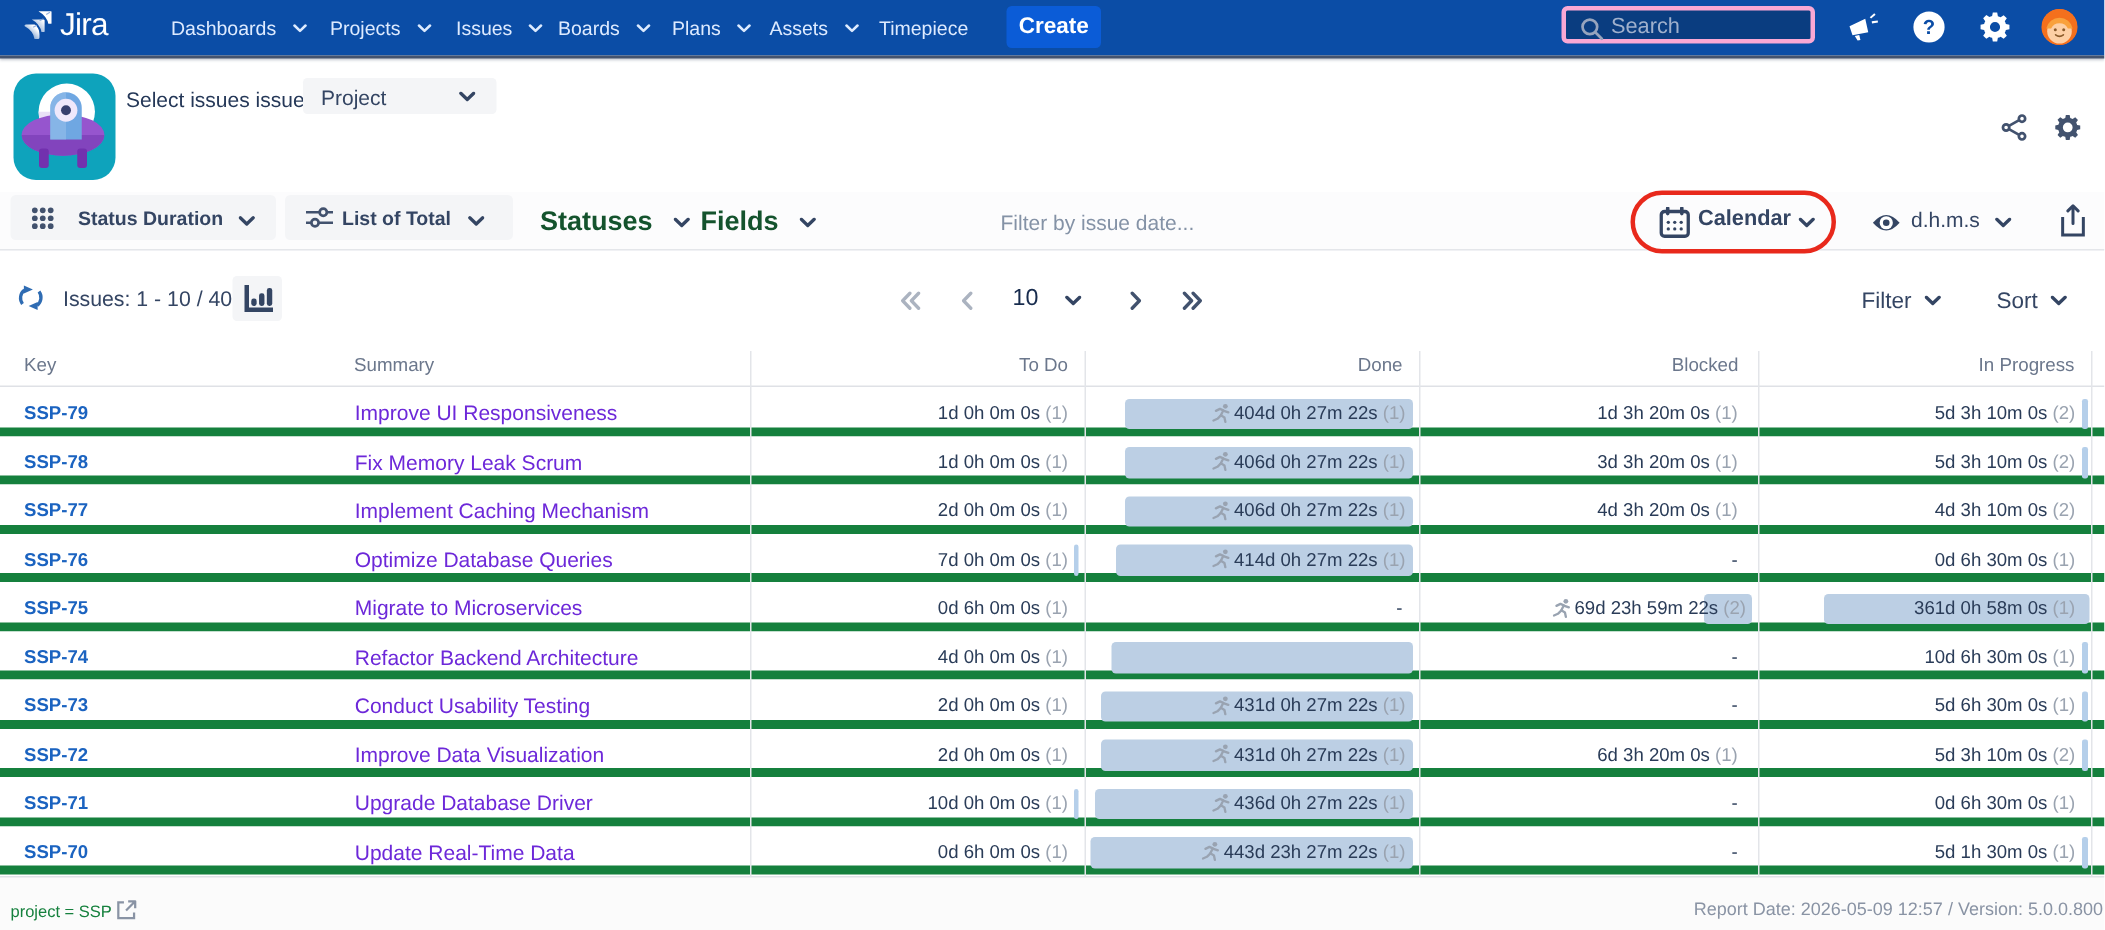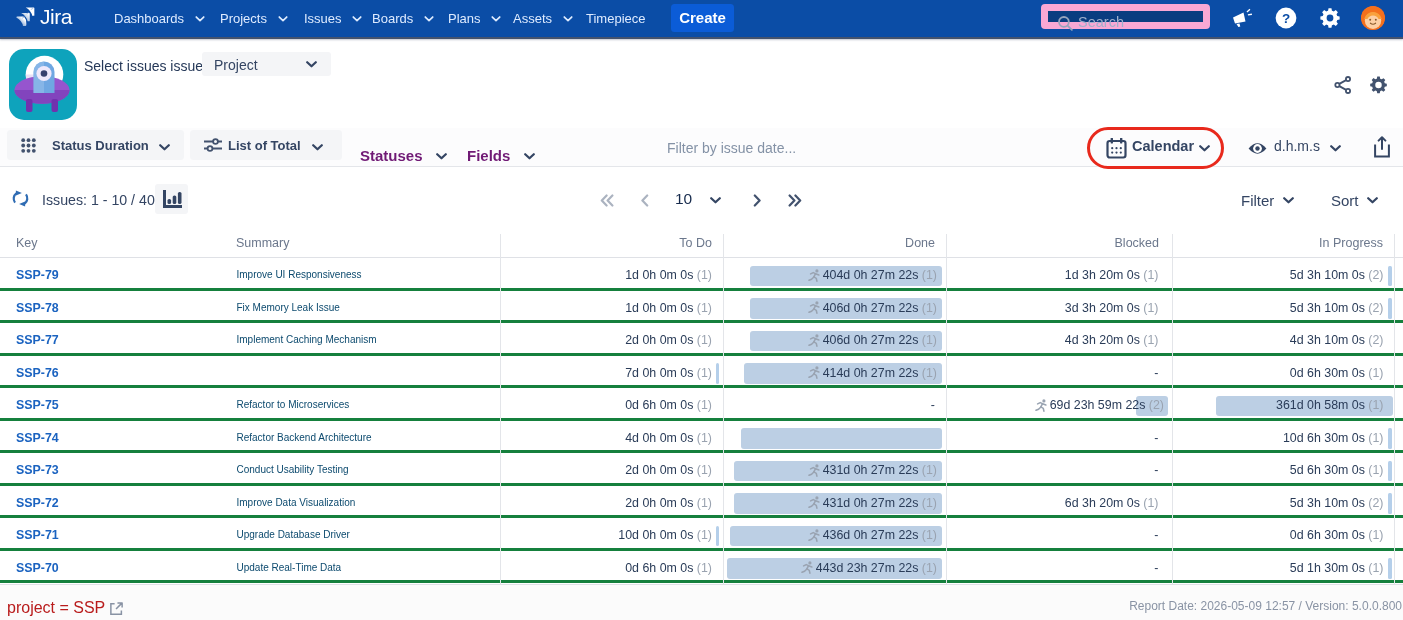--- a/index.html
+++ b/index.html
@@ -4,21 +4,21 @@
 html,body{width:1403px;height:620px;overflow:hidden;background:#fff;font-family:"Liberation Sans",sans-serif}
 #app{position:relative;width:1403px;height:620px;background:#fff}
 
 #nav{position:absolute;left:0;top:0;width:1403px;height:37px;background:#0B4DA6}
 #navshadow{position:absolute;left:0;top:37px;width:1403px;height:2px;background:#44536e;box-shadow:0 1px 2px rgba(68,83,110,0.35)}
 #nav .logo{position:absolute}
 #nav .jiratxt{position:absolute;left:40px;top:5px;font-size:21px;color:#fff;letter-spacing:-0.5px}
 .mi{position:absolute;top:10.5px;font-size:13px;color:#DEEBFF;white-space:nowrap}
 .mi svg{margin-left:7px;vertical-align:1px}
 #createbtn{position:absolute;left:671px;top:4px;width:63px;height:28px;background:#0b5cd7;border-radius:3.5px;color:#fff;font-size:15px;font-weight:bold;text-align:center;line-height:28px}
-#searchbox{position:absolute;left:1041px;top:4px;width:169px;height:25px;background:#0a3d80;border:7px solid #f9a8d4;border-radius:4px}
+#searchbox{position:absolute;left:1041px;top:4px;width:169px;height:25px;background:#0a3d80;border:3px solid #f9a8d4;border-radius:4px}
 #searchbox svg{position:absolute;left:9px;top:4px}
 #searchbox .ph{position:absolute;left:30px;top:3px;font-size:14.5px;color:#9FB0CC}
 .navicon{position:absolute;top:7px}
 #avatar{position:absolute;left:1361px;top:6px;width:24px;height:24px;border-radius:50%;background:#F46A25;overflow:hidden}
 
 #appicon{position:absolute;left:9px;top:49px;width:68px;height:71px;border-radius:15px;background:#0EA3BC}
 .hlabel{position:absolute;left:84px;top:58px;font-size:14px;color:#253858}
 .chip{position:absolute;background:#F4F5F7;border-radius:3px}
 #projchip{left:202px;top:52px;width:129px;height:24px}
 #projchip .t{position:absolute;left:12px;top:4.5px;font-size:14px;color:#344563}
@@ -27,21 +27,21 @@
 #sspchip .t{position:absolute;left:12px;top:6px;font-size:14px;color:#344563}
 #sspchip svg{position:absolute;right:15px;top:10px}
 #shareic{position:absolute;left:1334px;top:76px}
 #gearic2{position:absolute;left:1369px;top:75px}
 
 #toolbar{position:absolute;left:0;top:128px;width:1403px;height:39px;border-bottom:1px solid #e4e6ea;background:#fcfcfd}
 .tchip{position:absolute;top:2px;height:30px;background:#F4F5F7;border-radius:3.5px}
 .tchip .ic{position:absolute;left:14px;top:8px}
 .tchip .t{position:absolute;font-size:13px;font-weight:bold;color:#344563;top:7.5px}
 .tchip .cv{position:absolute;top:13.5px}
-.tlink{position:absolute;top:19px;font-size:15px;font-weight:bold;color:#701a75;white-space:nowrap}
+.tlink{position:absolute;top:9px;font-size:18px;font-weight:bold;color:#14532d;white-space:nowrap}
 .tlink svg{margin-left:9px;vertical-align:1px}
 #fdate{position:absolute;left:667px;top:12px;font-size:14px;color:#8492A6}
 #redring{position:absolute;left:1087px;top:-1px;width:137px;height:42px;border:3px solid #e8291c;border-radius:21px}
 #calbtn{position:absolute;left:1106px;top:10px}
 #caltxt{position:absolute;left:1132px;top:9.5px;font-size:14.5px;font-weight:bold;color:#344563}
 #calcv{position:absolute;left:1199px;top:17px}
 #eyeic{position:absolute;left:1248px;top:12px}
 #dhms{position:absolute;left:1274px;top:10px;font-size:14px;font-weight:normal;color:#344563}
 #dhmscv{position:absolute;left:1330px;top:17px}
 #exportic{position:absolute;left:1374px;top:8px}
@@ -55,37 +55,37 @@
 #pg10{position:absolute;left:675px;top:23px;font-size:15.5px;color:#172B4D}
 #pgcv{position:absolute;left:710px;top:30px}
 #filterlnk{position:absolute;left:1241px;top:25px;font-size:15px;color:#344563}
 #filtercv{position:absolute;left:1283px;top:30px}
 #sortlnk{position:absolute;left:1331px;top:25px;font-size:15px;color:#344563}
 #sortcv{position:absolute;left:1367px;top:30px}
 
 #thead{position:absolute;left:0;top:230px;width:1403px;height:28px;border-bottom:1px solid #dfe1e6}
 #thead .h{position:absolute;top:6px;font-size:12.5px;color:#6B778C}
 .vline{position:absolute;top:234px;width:1px;height:349.5px;background:#e3e5e9}
-.row{position:absolute;left:0;width:1403px;height:32.5px;border-bottom:3px solid #15803d;background:#fff}
+.row{position:absolute;left:0;width:1403px;height:32.5px;border-bottom:6px solid #15803d;background:#fff}
 .c{position:absolute;top:1px;line-height:32.5px;font-size:12.4px;color:#2a3c58;white-space:nowrap}
 .key{left:16px;font-weight:bold;color:#1b63c0;font-size:12.4px}
-.summ{left:236.5px;color:#0c4a6e;font-size:10px}
+.summ{left:236.5px;color:#6d28d9;font-size:14px}
 .num{text-align:right}
 .todo{right:691px}
 .done{right:466px}
 .donedash{right:468px}
 .blkd{right:244.5px}
 .inpr{right:19.5px}
 .cnt{color:#9AA3B0}
 .pill{position:absolute;top:7.5px;height:20.5px;background:#BCCFE4;border-radius:3px}
 .sliver{position:absolute;top:7.5px;width:3.2px;height:20.5px;background:#B5CFEA;border-radius:1.5px}
 .runner{vertical-align:-2.5px;margin-right:2px}
 
 #footer{position:absolute;left:0;top:583.5px;width:1403px;height:36.5px;background:#fbfbfb;border-top:1px solid #dfe1e6}
-#jql{position:absolute;left:7px;top:14px;font-size:16px;color:#b91c1c}
+#jql{position:absolute;left:7px;top:14px;font-size:11px;color:#15803d}
 #reptxt{position:absolute;right:1px;top:14.5px;font-size:12px;color:#8993A4}
 </style></head><body>
 <div id="app">
 
 <div id="nav">
   <svg class="logo" style="left:13px;top:4px" width="24" height="24" viewBox="0 0 24 24">
   <defs>
     <linearGradient id="g1" x1="1" y1="0" x2="0" y2="1">
             <stop offset="0.25" stop-color="#fff"></stop>
             <stop offset="1" stop-color="#fff" stop-opacity="0.15"></stop>
@@ -328,21 +328,21 @@
             <path d="M5.9 7.9 L8.3 9.3 L8.9 12.2"></path>
             <path d="M5.6 8.3 L3.6 10.2 L1.0 11.3"></path>
           </g>
         </svg>404d 0h 27m 22s <span class="cnt">(1)</span></div>
       <div class="c num blkd">1d 3h 20m 0s <span class="cnt">(1)</span></div>
       <div class="c num inpr">5d 3h 10m 0s <span class="cnt">(2)</span></div>
       <div class="sliver" style="left:1388.4px"></div>
     </div>
 <div class="row" style="top:290.5px">
       <div class="c key">SSP-78</div>
-      <div class="c summ">Fix Memory Leak Issue</div>
+      <div class="c summ">Fix Memory Leak Scrum</div>
       <div class="c num todo">1d 0h 0m 0s <span class="cnt">(1)</span></div>
       <div class="pill" style="left:750.0px;width:191.5px"></div>
       <div class="c num done"><svg class="runner" width="13" height="13" viewBox="0 0 13 13">
           <circle cx="8.9" cy="1.9" r="1.6" fill="#99A3B1"></circle>
           <g stroke="#99A3B1" stroke-width="1.55" fill="none" stroke-linecap="round" stroke-linejoin="round">
             <path d="M2.6 4.9 L5.3 3.6 L7.5 4.6 L5.9 7.9"></path>
             <path d="M7.5 4.7 L10.9 5.9"></path>
             <path d="M5.9 7.9 L8.3 9.3 L8.9 12.2"></path>
             <path d="M5.6 8.3 L3.6 10.2 L1.0 11.3"></path>
           </g>
@@ -363,38 +363,39 @@
             <path d="M7.5 4.7 L10.9 5.9"></path>
             <path d="M5.9 7.9 L8.3 9.3 L8.9 12.2"></path>
             <path d="M5.6 8.3 L3.6 10.2 L1.0 11.3"></path>
           </g>
         </svg>406d 0h 27m 22s <span class="cnt">(1)</span></div>
       <div class="c num blkd">4d 3h 20m 0s <span class="cnt">(1)</span></div>
       <div class="c num inpr">4d 3h 10m 0s <span class="cnt">(2)</span></div>
     </div>
 <div class="row" style="top:355.5px">
       <div class="c key">SSP-76</div>
+      <div class="c summ">Optimize Database Queries</div>
       <div class="c num todo">7d 0h 0m 0s <span class="cnt">(1)</span></div>
       <div class="sliver" style="left:716.2px"></div>
       <div class="pill" style="left:744.0px;width:197.5px"></div>
       <div class="c num done"><svg class="runner" width="13" height="13" viewBox="0 0 13 13">
           <circle cx="8.9" cy="1.9" r="1.6" fill="#99A3B1"></circle>
           <g stroke="#99A3B1" stroke-width="1.55" fill="none" stroke-linecap="round" stroke-linejoin="round">
             <path d="M2.6 4.9 L5.3 3.6 L7.5 4.6 L5.9 7.9"></path>
             <path d="M7.5 4.7 L10.9 5.9"></path>
             <path d="M5.9 7.9 L8.3 9.3 L8.9 12.2"></path>
             <path d="M5.6 8.3 L3.6 10.2 L1.0 11.3"></path>
           </g>
         </svg>414d 0h 27m 22s <span class="cnt">(1)</span></div>
       <div class="c num blkd">-</div>
       <div class="c num inpr">0d 6h 30m 0s <span class="cnt">(1)</span></div>
     </div>
 <div class="row" style="top:388.0px">
       <div class="c key">SSP-75</div>
-      <div class="c summ">Refactor to Microservices</div>
+      <div class="c summ">Migrate to Microservices</div>
       <div class="c num todo">0d 6h 0m 0s <span class="cnt">(1)</span></div>
       <div class="c num donedash">-</div>
       <div class="pill" style="left:1136px;width:31.5px"></div>
       <div class="c num blkd" style="right:239px"><svg class="runner" width="13" height="13" viewBox="0 0 13 13">
           <circle cx="8.9" cy="1.9" r="1.6" fill="#99A3B1"></circle>
           <g stroke="#99A3B1" stroke-width="1.55" fill="none" stroke-linecap="round" stroke-linejoin="round">
             <path d="M2.6 4.9 L5.3 3.6 L7.5 4.6 L5.9 7.9"></path>
             <path d="M7.5 4.7 L10.9 5.9"></path>
             <path d="M5.9 7.9 L8.3 9.3 L8.9 12.2"></path>
             <path d="M5.6 8.3 L3.6 10.2 L1.0 11.3"></path>

